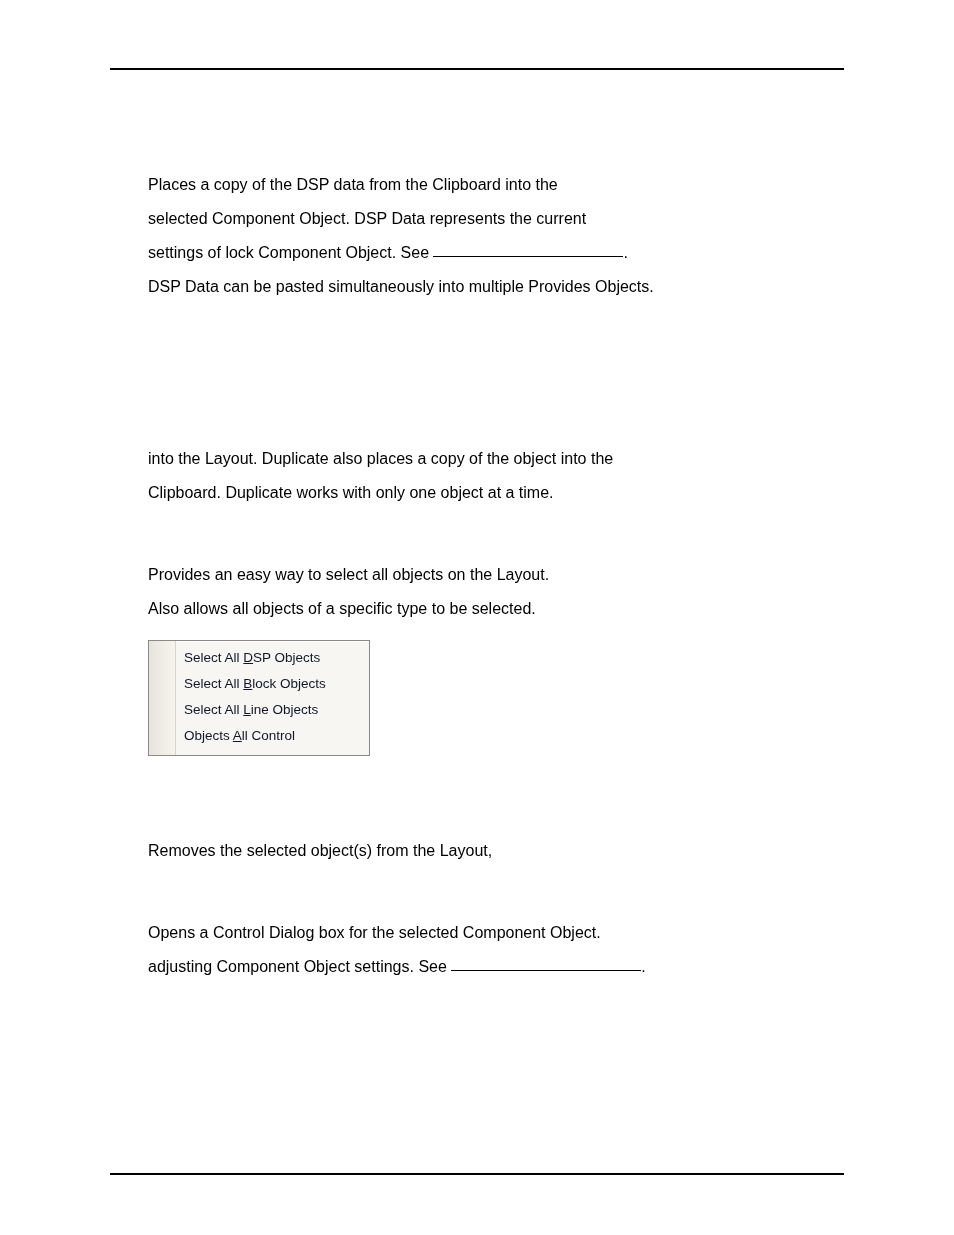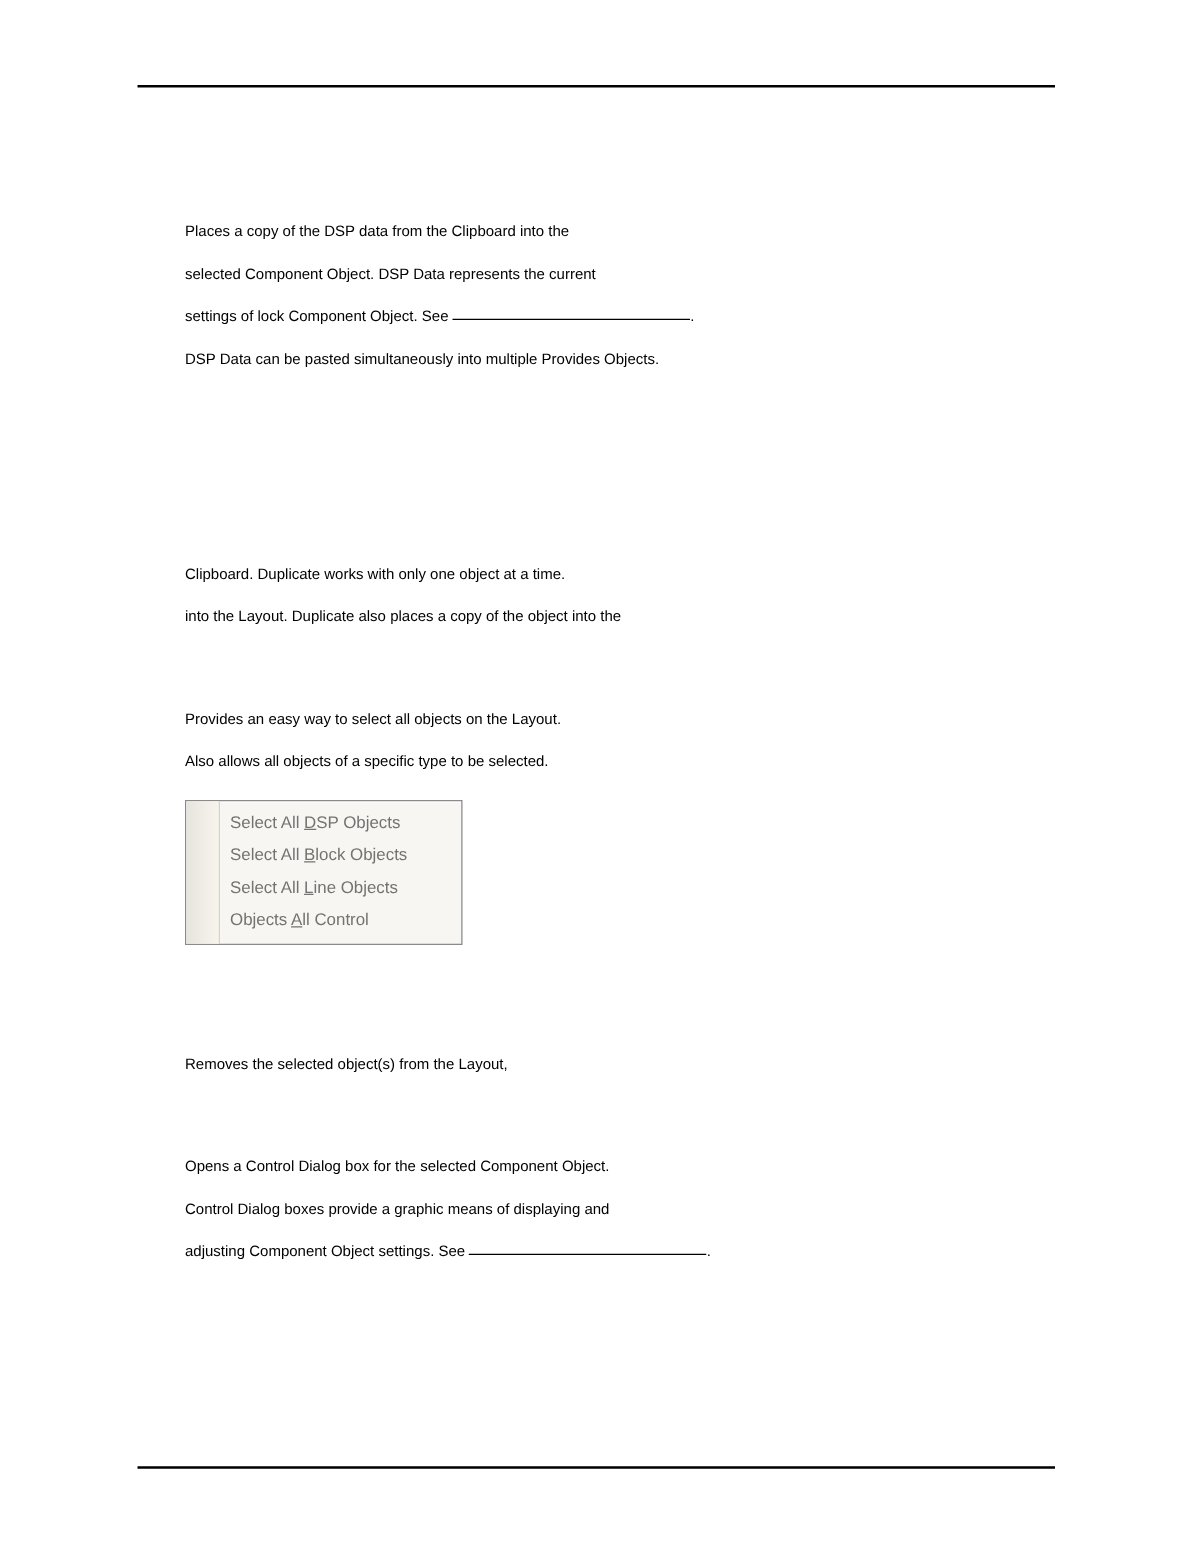--- a/index.html
+++ b/index.html
@@ -35,21 +35,21 @@
   .content {
     position: absolute;
     top: 168px;
     left: 148px;
     right: 148px;
   }
   .section {
     margin-bottom: 48px;
   }
   .body-text {
-    font-size: 12px;
+    font-size: 16px;
     line-height: 34px;
   }
   .link-blank {
     display: inline-block;
     border-bottom: 1px solid #000;
     width: 190px;
     vertical-align: baseline;
     position: relative;
     top: -1px;
   }
@@ -60,21 +60,21 @@
     height: 30px;
   }
   .menu-box {
     margin-top: 14px;
     width: 220px;
     border: 1px solid #8a8a8a;
     background: #f7f6f2;
     display: flex;
     font-size: 13.5px;
     line-height: 26px;
-    color: #737373;
+    color: #0f172a;
     box-shadow: inset 1px 1px 0 #fff;
   }
   .menu-gutter {
     width: 26px;
     background: linear-gradient(to right, #e6e4dc 0%, #f0eee6 60%, #f6f4ec 100%);
     border-right: 1px solid #d6d3c8;
     flex: 0 0 auto;
   }
   .menu-items {
     flex: 1 1 auto;
@@ -104,22 +104,22 @@
           <span>settings of lock Component Object. See </span><span class="link-blank"></span><span>.</span>
         </div>
         <div>DSP Data can be pasted simultaneously into multiple Provides Objects.</div>
       </div>
     </div>
 
     <div class="gap-large"></div>
 
     <div class="section">
       <div class="body-text">
+        <div>into the Layout. Duplicate also places a copy of the object into the</div>
         <div>Clipboard. Duplicate works with only one object at a time.</div>
-        <div>into the Layout. Duplicate also places a copy of the object into the</div>
       </div>
     </div>
 
     <div class="section">
       <div class="body-text">
         <div>Provides an easy way to select all objects on the Layout.</div>
         <div>Also allows all objects of a specific type to be selected.</div>
       </div>
 
       <div class="menu-box">
@@ -145,21 +145,20 @@
 
     <div class="section">
       <div class="body-text">
         <div>Removes the selected object(s) from the Layout,</div>
       </div>
     </div>
 
     <div class="section">
       <div class="body-text">
         <div>Opens a Control Dialog box for the selected Component Object.</div>
-        <div>Control Dialog boxes provide a graphic means of displaying and</div>
         <div>
           <span>adjusting Component Object settings. See </span><span class="link-blank"></span><span>.</span>
         </div>
       </div>
     </div>
 
   </div>
 </div>
 
 </body></html>

